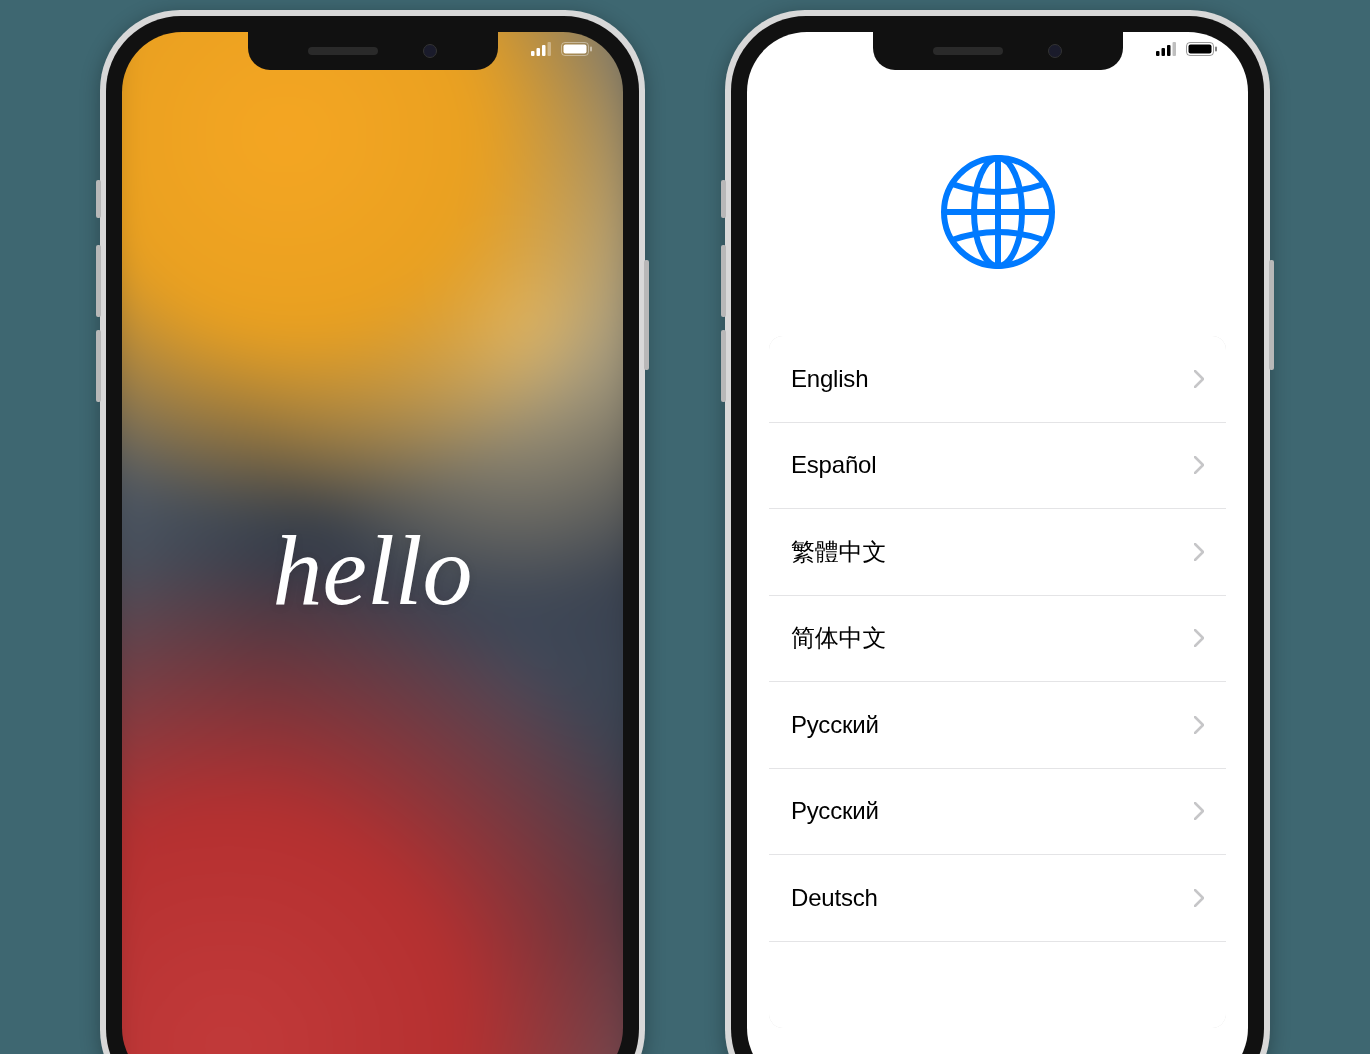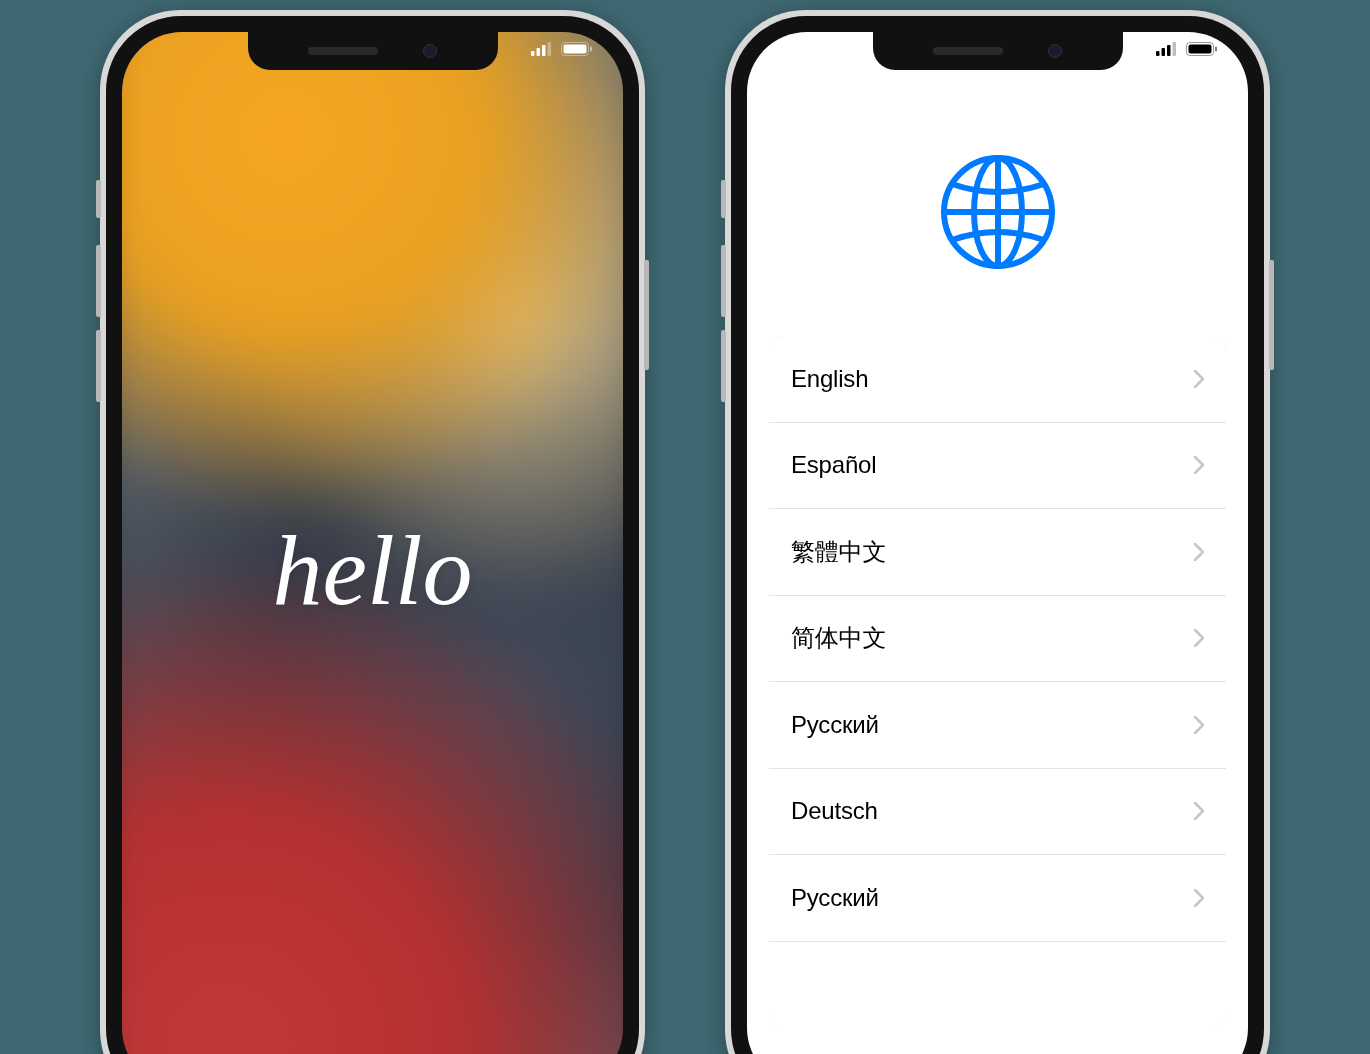--- a/index.html
+++ b/index.html
@@ -281,29 +281,29 @@
           </div>
           <div class="lang-item">
             <span class="lang-label">Русский</span>
             <span class="chevron">
                 <svg width="10" height="18" viewBox="0 0 10 18">
                   <path d="M1 1 L9 9 L1 17" stroke="currentColor" stroke-width="2.5" fill="none" stroke-linecap="round" stroke-linejoin="round"></path>
                 </svg>
               </span>
           </div>
           <div class="lang-item">
+            <span class="lang-label">Русский</span>
+            <span class="chevron">
+                <svg width="10" height="18" viewBox="0 0 10 18">
+                  <path d="M1 1 L9 9 L1 17" stroke="currentColor" stroke-width="2.5" fill="none" stroke-linecap="round" stroke-linejoin="round"></path>
+                </svg>
+              </span>
+          </div>
+          <div class="lang-item">
             <span class="lang-label">Deutsch</span>
-            <span class="chevron">
-                <svg width="10" height="18" viewBox="0 0 10 18">
-                  <path d="M1 1 L9 9 L1 17" stroke="currentColor" stroke-width="2.5" fill="none" stroke-linecap="round" stroke-linejoin="round"></path>
-                </svg>
-              </span>
-          </div>
-          <div class="lang-item">
-            <span class="lang-label">Русский</span>
             <span class="chevron">
                 <svg width="10" height="18" viewBox="0 0 10 18">
                   <path d="M1 1 L9 9 L1 17" stroke="currentColor" stroke-width="2.5" fill="none" stroke-linecap="round" stroke-linejoin="round"></path>
                 </svg>
               </span>
           </div>
           <div class="lang-item">
             
             
           </div>

